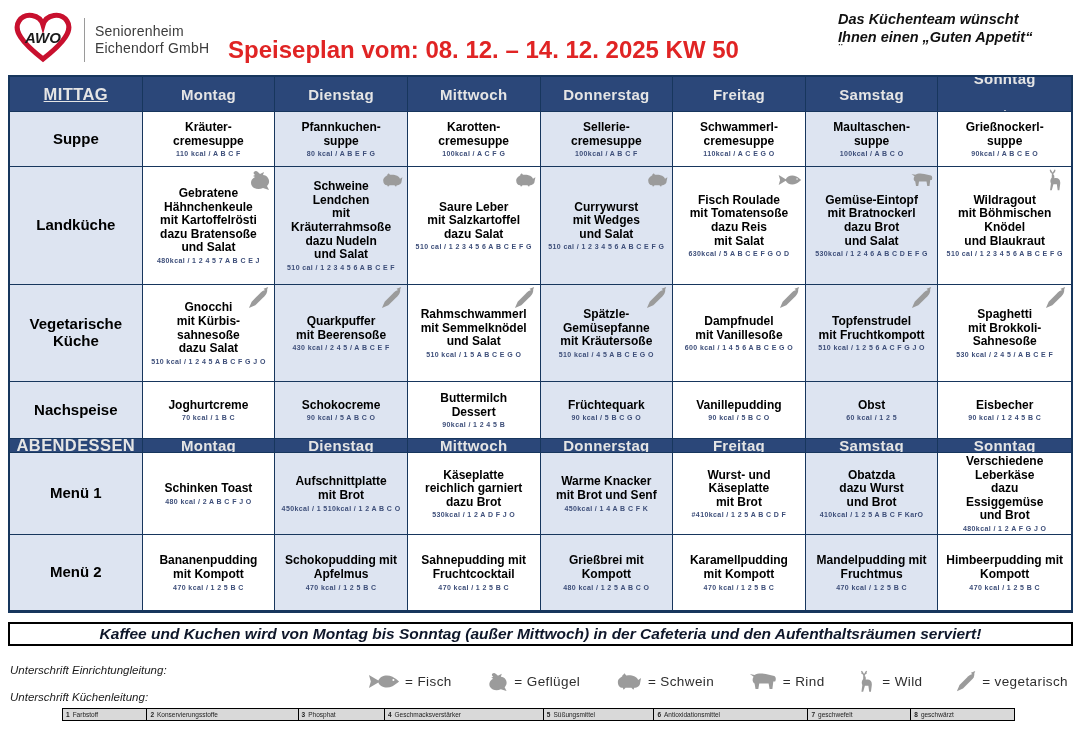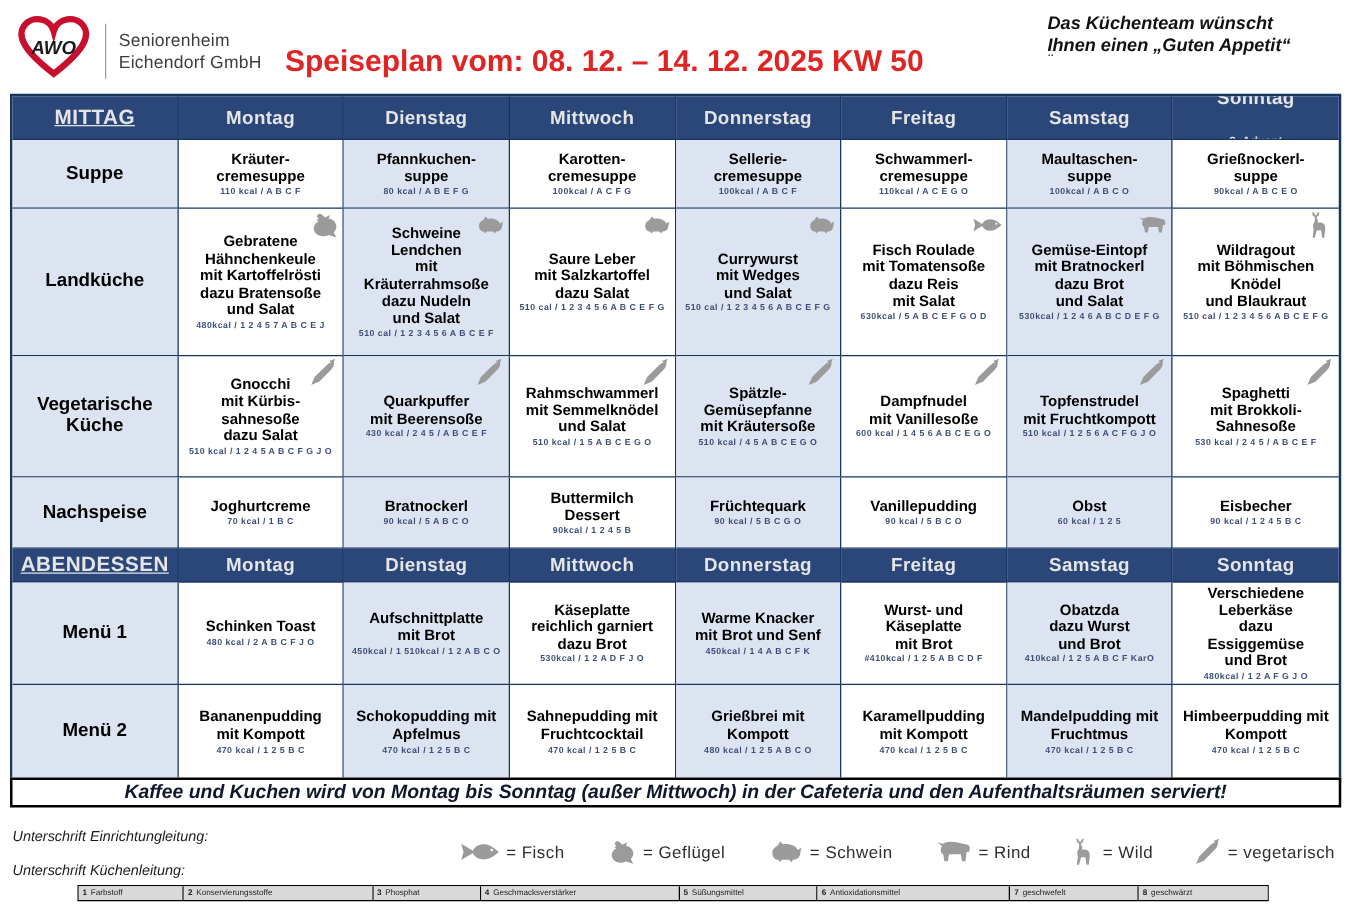--- a/index.html
+++ b/index.html
@@ -304,21 +304,21 @@
       </div>
       <div class="trow" style="height: 57px;">
         <div class="tcell labelcell">
           <span class="dishname" style="font-size: 15px;">Nachspeise</span>
         </div>
         <div class="tcell">
           <div class="dishname">Joghurtcreme</div>
           <div class="kcal">70 kcal / 1 B C</div>
         </div>
         <div class="tcell alt">
-          <div class="dishname">Bratnockerl</div>
+          <div class="dishname">Schokocreme</div>
           <div class="kcal">90 kcal / 5 A B C O</div>
         </div>
         <div class="tcell">
           <div class="dishname">Buttermilch
 Dessert</div>
           <div class="kcal">90kcal / 1 2 4 5 B</div>
         </div>
         <div class="tcell alt">
           <div class="dishname">Früchtequark</div>
           <div class="kcal">90 kcal / 5 B C G O</div>
@@ -329,21 +329,21 @@
         </div>
         <div class="tcell alt">
           <div class="dishname">Obst</div>
           <div class="kcal">60 kcal / 1 2 5</div>
         </div>
         <div class="tcell">
           <div class="dishname">Eisbecher</div>
           <div class="kcal">90 kcal / 1 2 4 5 B C</div>
         </div>
       </div>
-      <div class="trow hrow" style="height: 27px;">
+      <div class="trow hrow" style="height: 14px;">
         <div class="tcell">
           <span class="hsection">ABENDESSEN</span>
         </div>
         <div class="tcell">
           <span class="hday">Montag</span>
         </div>
         <div class="tcell">
           <span class="hday">Dienstag</span>
         </div>
         <div class="tcell">

